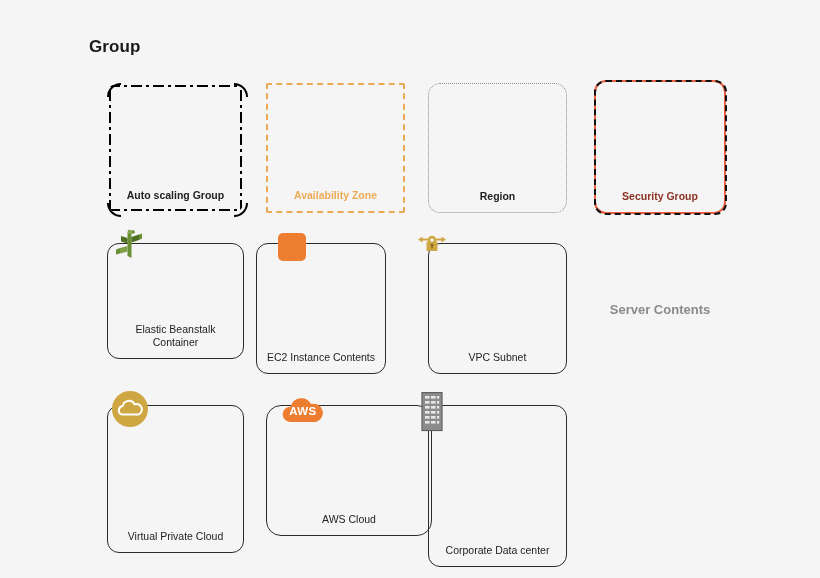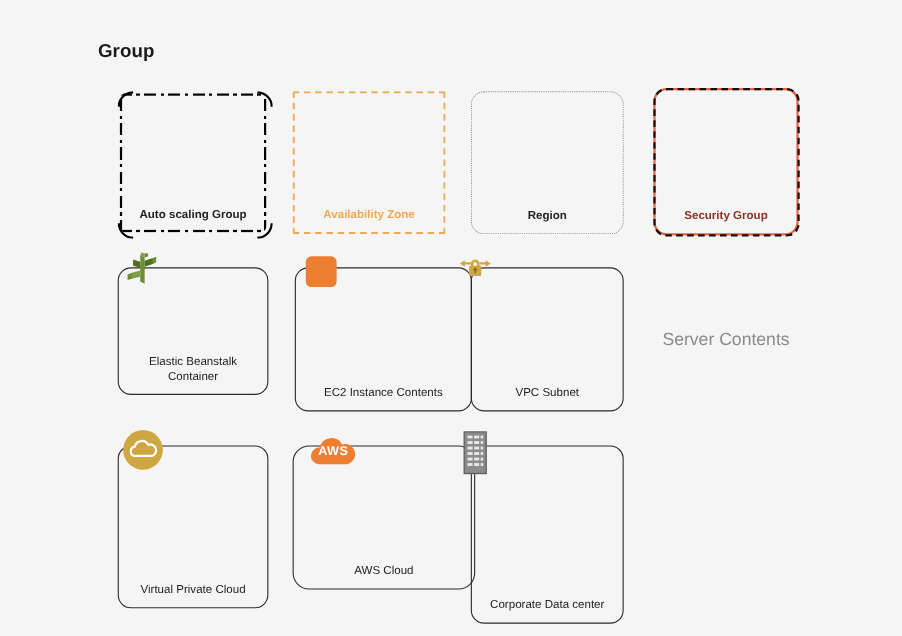--- a/index.html
+++ b/index.html
@@ -108,22 +108,22 @@
 
   
   .brd-none {
     border: none;
   }
   .brd-none .box-label {
     bottom: auto;
     top: 50%;
     transform: translateY(-50%);
     color: #8a8a8a;
-    font-weight: normal;
-    font-size: 16px;
+    font-weight: bold;
+    font-size: 13px;
   }
 
   
   .corner-icon {
     position: absolute;
     z-index: 5;
     pointer-events: auto;
   }
 
   .svg-ico { display: block; }
@@ -188,21 +188,21 @@
       <path d="M15.5 10 L9 8 L9 13.5 L15.5 15.5 Z" fill="#4f7022"></path>
 
       <path d="M15.5 18 L8 20 L8 25.5 L15.5 23.5 Z" fill="#7fa046"></path>
 
       <path d="M8 20 L4 21.5 L4 26.5 L8 25.5 Z" fill="#6b8f35"></path>
 
       <path d="M27 6.5 L30 5.5 L30 10.5 L27 12 Z" fill="#6b8f35"></path>
     </svg>
   </div>
 
-  <div class="group-box brd-plain" style="left:268px; top:243px; width:161px; height:131px;">
+  <div class="group-box brd-plain" style="left:256px; top:243px; width:130px; height:131px;">
     <div class="box-label">EC2 Instance Contents</div>
   </div>
   <div class="corner-icon" style="left:277px; top:232px;">
     <svg class="svg-ico" width="30" height="30" viewBox="0 0 30 30">
       <rect x="1" y="1" width="28" height="28" rx="5" ry="5" fill="#ed7d31"></rect>
     </svg>
   </div>
 
   <div class="group-box brd-plain" style="left:428px; top:243px; width:139px; height:131px;">
     <div class="box-label">VPC Subnet</div>

